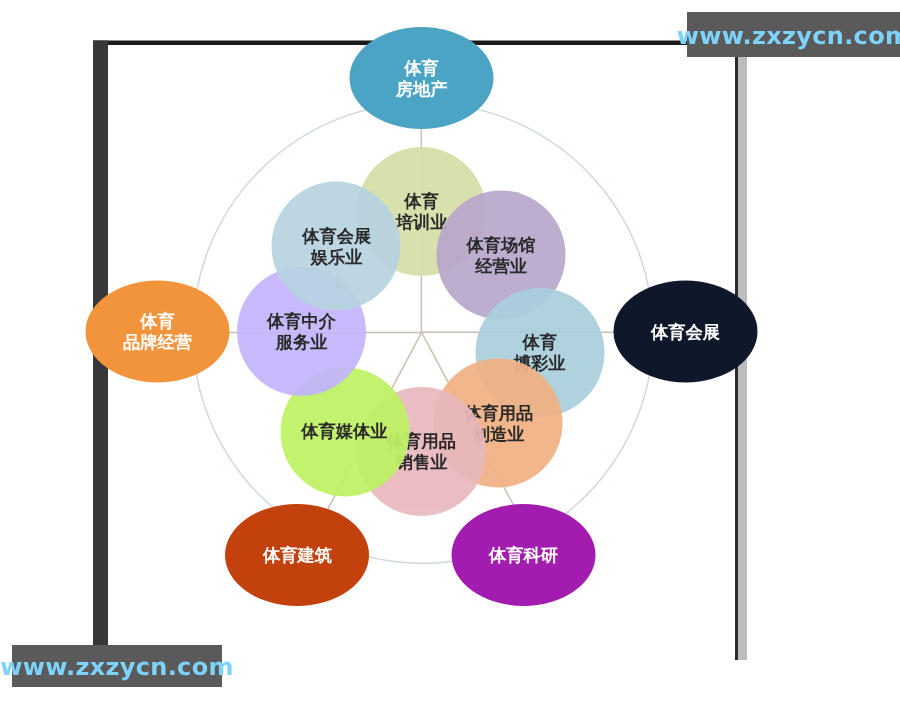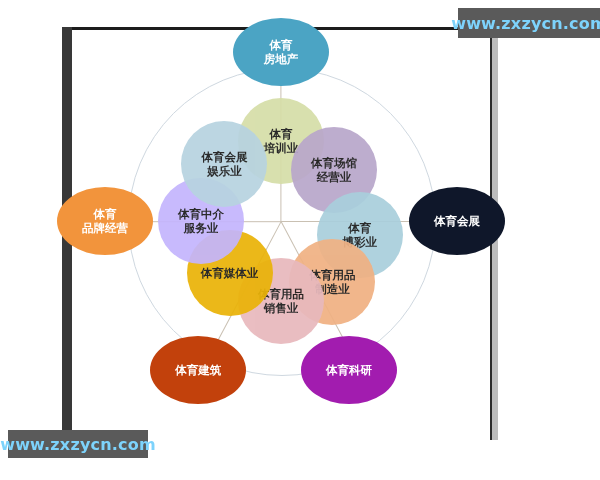--- a/index.html
+++ b/index.html
@@ -95,21 +95,21 @@
           <span>博彩业</span>
         </div>
         <div class="node inner" style="left: 217.423px; top: 209.284px; width: 86px; height: 86px; background: rgb(240, 177, 131); opacity: 0.93;">
           <span>体育用品</span>
           <span>制造业</span>
         </div>
         <div class="node inner" style="left: 166px; top: 228px; width: 86px; height: 86px; background: rgb(232, 185, 189); opacity: 0.93;">
           <span>体育用品</span>
           <span>销售业</span>
         </div>
-        <div class="node inner" style="left: 114.577px; top: 200px; width: 86px; height: 86px; background: #eab308; opacity: 0.93; font-family: Liberation Serif, serif;">
+        <div class="node inner" style="left: 114.577px; top: 215px; width: 86px; height: 86px; background: #bef264; opacity: 0.93; font-family: Liberation Serif, serif;">
           <span>体育媒体业</span>
         </div>
         <div class="node inner" style="left: 86px; top: 148px; width: 86px; height: 86px; background: #c4b5fd; opacity: 0.93;">
           <span>体育中介</span>
           <span>服务业</span>
         </div>
         <div class="node inner" style="left: 109.431px; top: 91.4315px; width: 86px; height: 86px; background: rgb(183, 211, 224); opacity: 0.93;">
           <span>体育会展</span>
           <span>娱乐业</span>
         </div>

